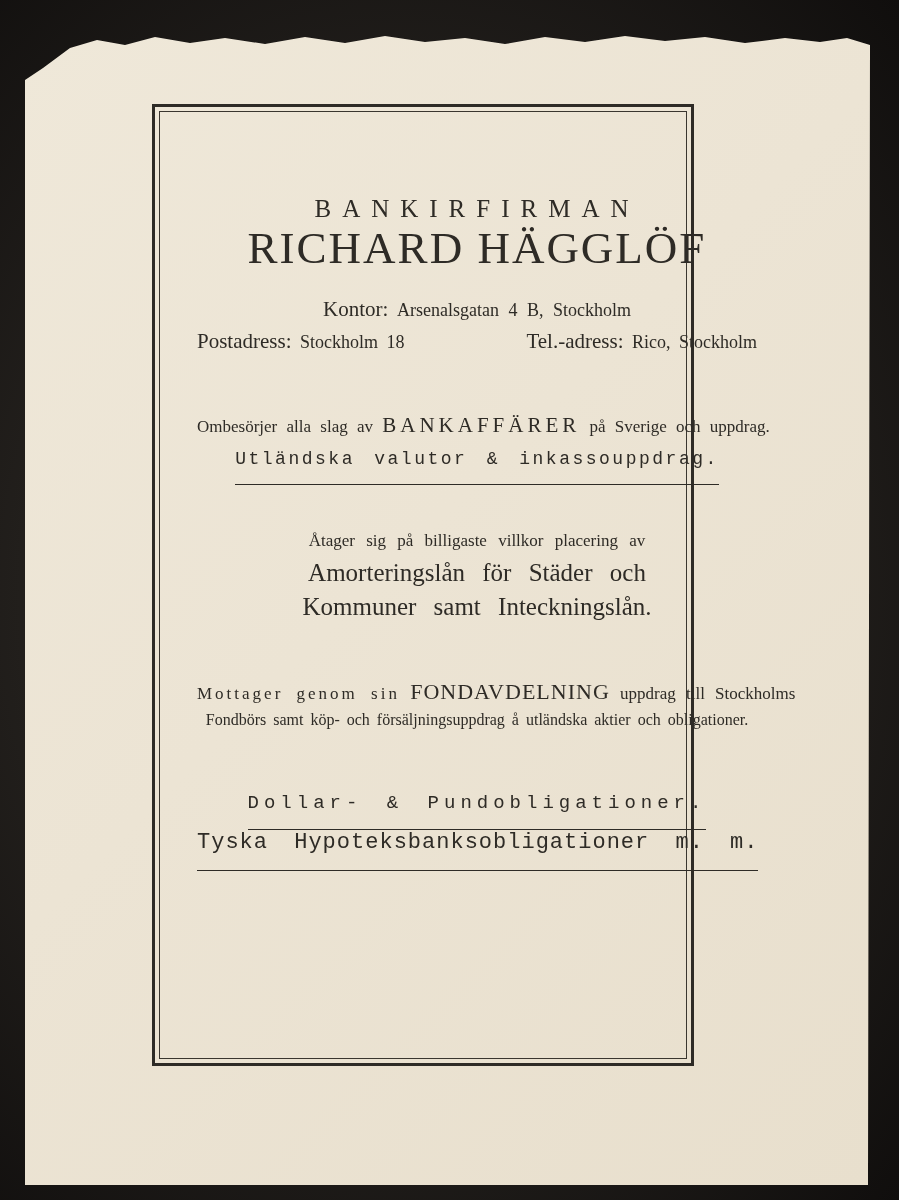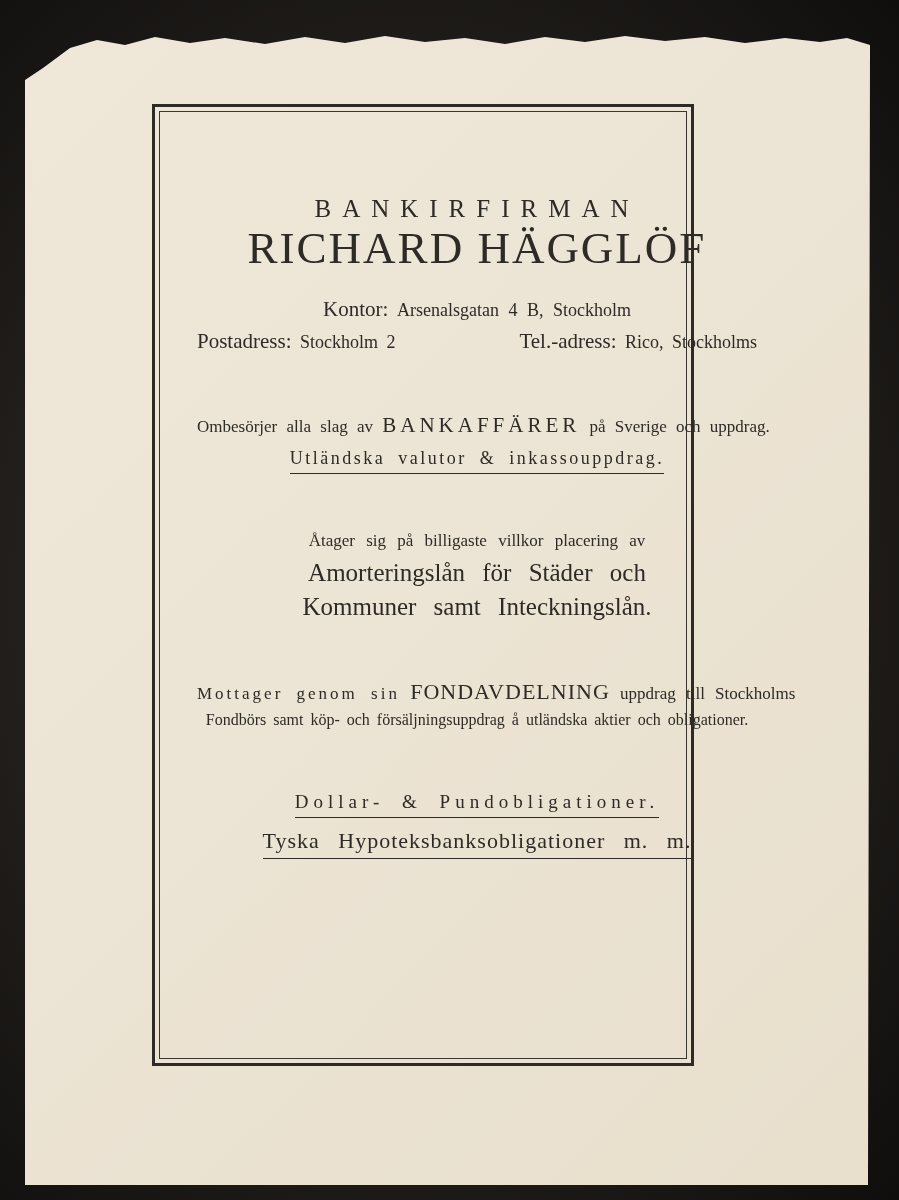--- a/index.html
+++ b/index.html
@@ -56,21 +56,21 @@
     color: #2e2b26;
   }
   .overline   { top: 88px;  font-size: 25px; letter-spacing: 11px; }
   .title      { top: 115px; font-size: 45px; letter-spacing: 2px; }
   .kontor     { top: 190px; font-size: 18px; word-spacing: 5px; }
   .label-lg   { font-size: 21px; }
   .addr-row   { top: 222px; display: flex; justify-content: space-between; font-size: 18px; word-spacing: 4px; }
   .bank-line  { top: 306px; font-size: 17px; word-spacing: 5px; }
   .emph-caps  { font-size: 21px; letter-spacing: 4px; }
   .fond-caps  { font-size: 22px; letter-spacing: 1px; }
-  .underlined { display: inline-block; border-bottom: 1.5px solid #2e2b26; padding-bottom: 4px; }
+  .underlined { display: inline-block; border-bottom: 1.5px solid #2e2b26; padding-bottom: 15px; font-family: Liberation Mono, monospace; }
   .currency   { top: 341px; font-size: 18px; letter-spacing: 2.5px; word-spacing: 6px; }
   .pl-intro   { top: 424px; font-size: 17px; word-spacing: 7px; }
   .pl-1       { top: 452px; font-size: 25px; word-spacing: 11px; }
   .pl-2       { top: 486px; font-size: 25px; word-spacing: 11px; }
   .fond-1     { top: 572px; font-size: 17px; word-spacing: 6px; }
   .fond-pre   { letter-spacing: 3px; }
   .fond-2     { top: 604px; font-size: 16px; word-spacing: 3px; }
   .bonds-1    { top: 684px; font-size: 19px; letter-spacing: 5px; word-spacing: 8px; }
   .bonds-2    { top: 721px; font-size: 22px; letter-spacing: 1px; word-spacing: 12px; }
   .advice     { top: 802px; font-size: 16.5px; word-spacing: 3px; }
@@ -93,25 +93,25 @@
       <div class="line title">RICHARD HÄGGLÖF</div>
 
       <div class="line kontor">
         <span class="label-lg">Kontor:</span>
         <span>Arsenalsgatan 4 B, Stockholm</span>
       </div>
 
       <div class="line addr-row">
         <span>
           <span class="label-lg">Postadress:</span>
-          <span>Stockholm 2</span>
+          <span>Stockholm 18</span>
         </span>
         <span>
           <span class="label-lg">Tel.-adress:</span>
-          <span>Rico, Stockholms</span>
+          <span>Rico, Stockholm</span>
         </span>
       </div>
 
       <div class="line bank-line">
         <span>Ombesörjer alla slag av</span>
         <span class="emph-caps">BANKAFFÄRER</span>
         <span>på Sverige och uppdrag.</span>
       </div>
 
       <div class="line currency">

